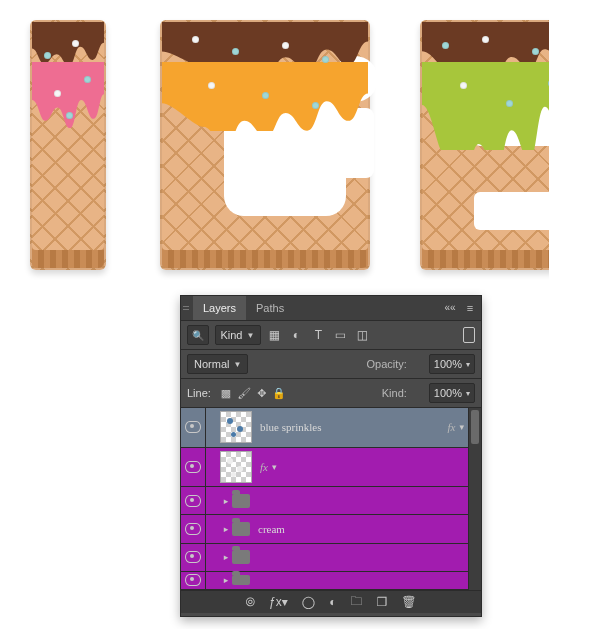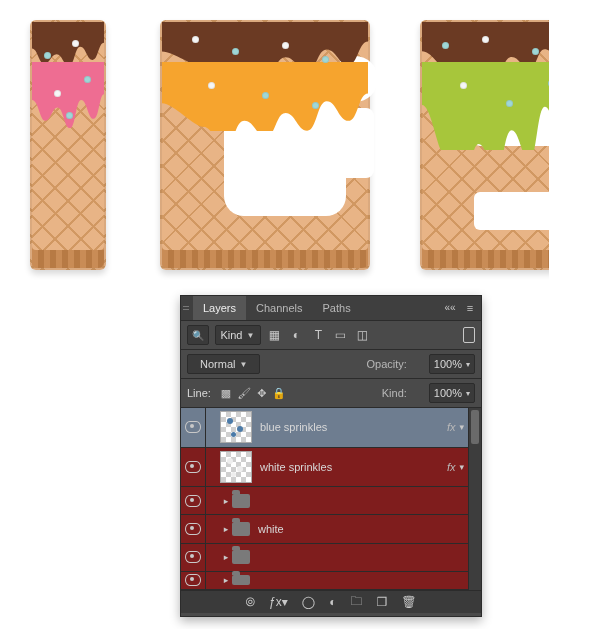--- a/index.html
+++ b/index.html
@@ -66,27 +66,27 @@
   .panel-menu{width:22px;line-height:24px;text-align:center;color:var(--icon);}
 
   .toolbar{display:flex;align-items:center;gap:6px;padding:4px 6px;border-bottom:1px solid var(--panel-border);background:var(--panel-bg);}
   .dd{display:flex;align-items:center;background:var(--panel-bg-dark);border:1px solid var(--panel-border);height:18px;border-radius:2px;}
   .dd.search{padding:0 4px;gap:4px;}
   .dd.search .mag{font-size:10px;}
   .dd.kind{padding:0 6px 0 4px;}
   .dd .caret{font-size:8px;color:var(--icon);margin-left:4px;}
   .filter-icons{display:flex;gap:8px;align-items:center;color:var(--icon);}
   .filter-icons span{font-size:12px;width:14px;text-align:center;}
-  .row2 .dd{padding:0 12px;}
+  .row2 .dd{padding:0 6px;}
   .lbl{color:var(--text-dim);margin-left:auto;margin-right:16px;}
   .pct{display:flex;align-items:center;background:var(--panel-bg-dark);border:1px solid var(--panel-border);height:18px;border-radius:2px;padding:0 4px;gap:4px;}
   .pct .caret{font-size:8px;color:var(--icon);}
   .lock-icons{display:flex;gap:6px;align-items:center;color:var(--icon);margin-left:4px;}
 
-  .layer-list{height:182px;overflow:hidden;background:#7f1d1d;display:flex;}
+  .layer-list{height:182px;overflow:hidden;background:#a21caf;display:flex;font-family:Liberation Serif, serif;}
   .layers-col{flex:1;display:flex;flex-direction:column;}
   .scroll-gutter{width:12px;background:#3d3d3d;border-left:1px solid var(--panel-border);position:relative;}
   .scroll-thumb{position:absolute;left:2px;right:2px;top:2px;height:34px;background:#6a6a6a;border-radius:2px;}
 
   .layer-row{display:flex;align-items:center;height:28px;border-bottom:1px solid var(--panel-border);}
   .layer-row.tall{height:40px;}
   .layer-row.selected{background:var(--row-selected);}
   .vis{width:24px;display:flex;align-items:center;justify-content:center;border-right:1px solid var(--panel-border);height:100%;}
   .eye{width:14px;height:10px;border:1px solid var(--icon);border-radius:60%/100%;position:relative;}
   .eye::after{content:"";position:absolute;left:4px;top:2px;width:4px;height:4px;border-radius:50%;background:var(--icon);}
@@ -179,21 +179,20 @@
     </div>
   </div>
 
   <div class="panel">
     <div class="panel-tabbar">
       <div class="grip">
           <i></i>
           <i></i>
         </div>
       <div class="tab active">Layers</div>
-      <div class="tab">Channels</div>
       <div class="tab">Paths</div>
       <div class="flex"></div>
       <div class="collapse-arrows">««</div>
       <div class="panel-menu">≡</div>
     </div>
 
     <div class="toolbar">
       <div class="dd search">
           <span class="mag">🔍</span>
         </div>
@@ -260,41 +259,40 @@
         <div class="layer-row tall">
           <div class="vis">
               <span class="eye"></span>
             </div>
           <div class="indent"></div>
           <div class="thumb white">
               <span class="blob b1"></span>
               <span class="blob b2"></span>
               <span class="blob b3"></span>
             </div>
-          <div class="name">white sprinkles</div>
           <span class="fx">fx</span>
           <span class="fx-caret">▾</span>
         </div>
 
         <div class="layer-row">
           <div class="vis">
               <span class="eye"></span>
             </div>
           <div class="indent"></div>
             <span class="disclose">▸</span>
           <div class="thumb-folder"></div>
         </div>
         <div class="layer-row">
           <div class="vis">
               <span class="eye"></span>
             </div>
           <div class="indent"></div>
             <span class="disclose">▸</span>
           <div class="thumb-folder"></div>
-          <div class="name">white</div>
+          <div class="name">cream</div>
         </div>
         <div class="layer-row">
           <div class="vis">
               <span class="eye"></span>
             </div>
           <div class="indent"></div>
             <span class="disclose">▸</span>
           <div class="thumb-folder"></div>
         </div>
         <div class="layer-row" style="height:18px">

